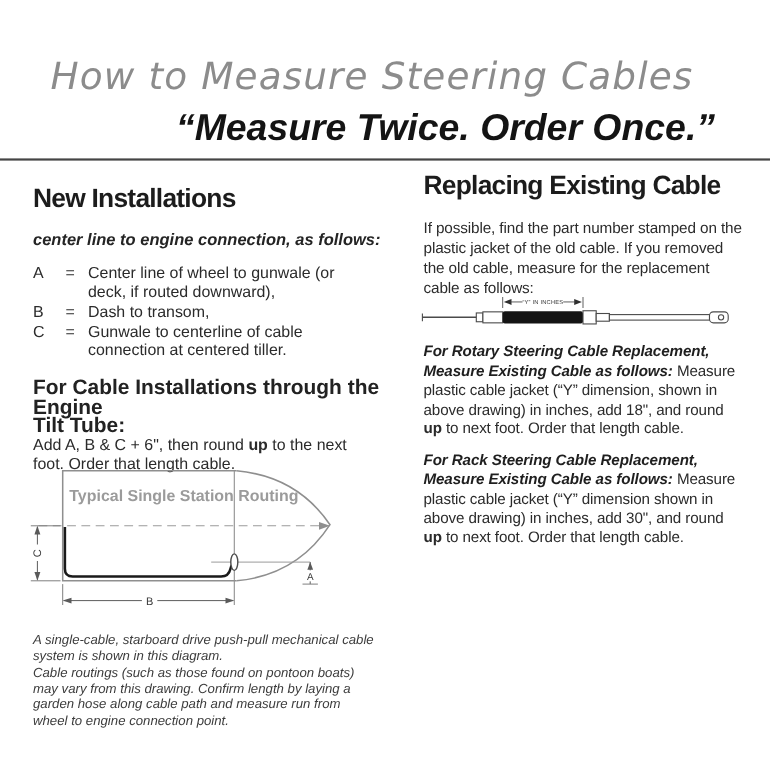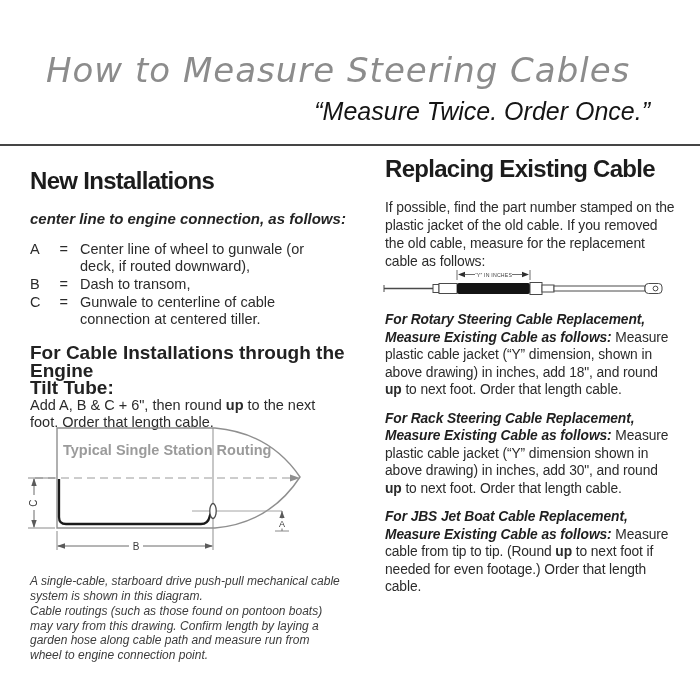--- a/index.html
+++ b/index.html
@@ -16,22 +16,22 @@
     position:absolute;left:46px;top:50px;
     font-family:"DejaVu Sans", sans-serif;
     font-style:italic;
     font-size:34px;
     letter-spacing:1px;
     color:#8c8c8c;
     white-space:nowrap;
   }
   .hdr-tagline{
     position:absolute;right:50px;top:97px;
-    font-style:italic;font-weight:normal;
-    font-size:25px;
+    font-style:italic;font-weight:bold;
+    font-size:34px;
     color:#141414;
     white-space:nowrap;
   }
   .hdr-rule{
     position:absolute;left:0;top:144px;width:700px;height:2px;
     background:#454545;
   }
   
   .col-left{position:absolute;left:30px;top:168px;width:330px;}
   .col-right{position:absolute;left:385px;top:156px;width:290px;}
@@ -191,16 +191,15 @@
     <line x1="86" y1="8.5" x2="97" y2="8.5" stroke="#4a4a4a" stroke-width="0.8"></line>
     <line x1="134" y1="8.5" x2="145" y2="8.5" stroke="#4a4a4a" stroke-width="0.8"></line>
     <text x="115.5" y="10.5" font-size="5.2" fill="#3a3a3a" text-anchor="middle" letter-spacing="0.2">“Y” IN INCHES</text>
   </svg>
 
   <div class="r-sections">
     <p class="rbody"><span class="rhead blk">For Rotary Steering Cable Replacement,</span><span class="rhead">Measure Existing Cable as follows:</span><span> Measure plastic cable jacket (“Y” dimension, shown in above drawing) in inches, add 18", and round </span><b class="upw">up</b><span> to next foot. Order that length cable.</span></p>
 
     <p class="rbody"><span class="rhead blk">For Rack Steering Cable Replacement,</span><span class="rhead">Measure Existing Cable as follows:</span><span> Measure plastic cable jacket (“Y” dimension shown in above drawing) in inches, add 30", and round </span><b class="upw">up</b><span> to next foot. Order that length cable.</span></p>
 
-    <p class="rbody"><span class="rhead blk">For JBS Jet Boat Cable Replacement,</span><span class="rhead">Measure Existing Cable as follows:</span><span> Measure cable from tip to tip. (Round </span><b class="upw">up</b><span> to next foot if needed for even footage.) Order that length cable.</span></p>
   </div>
 
 </div>
 
 </body></html>

